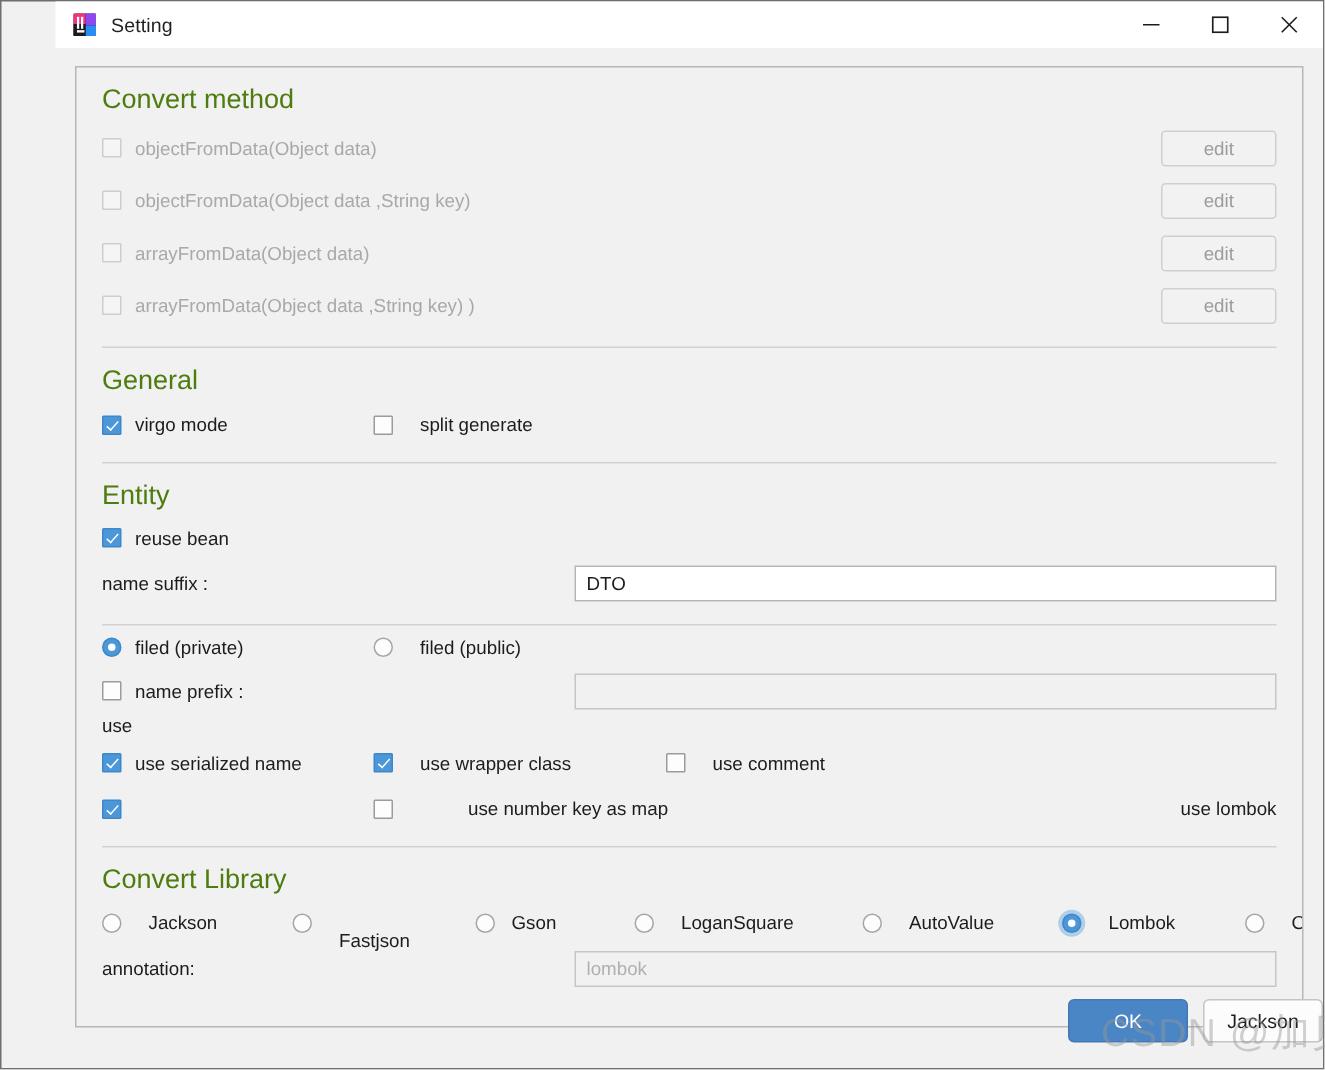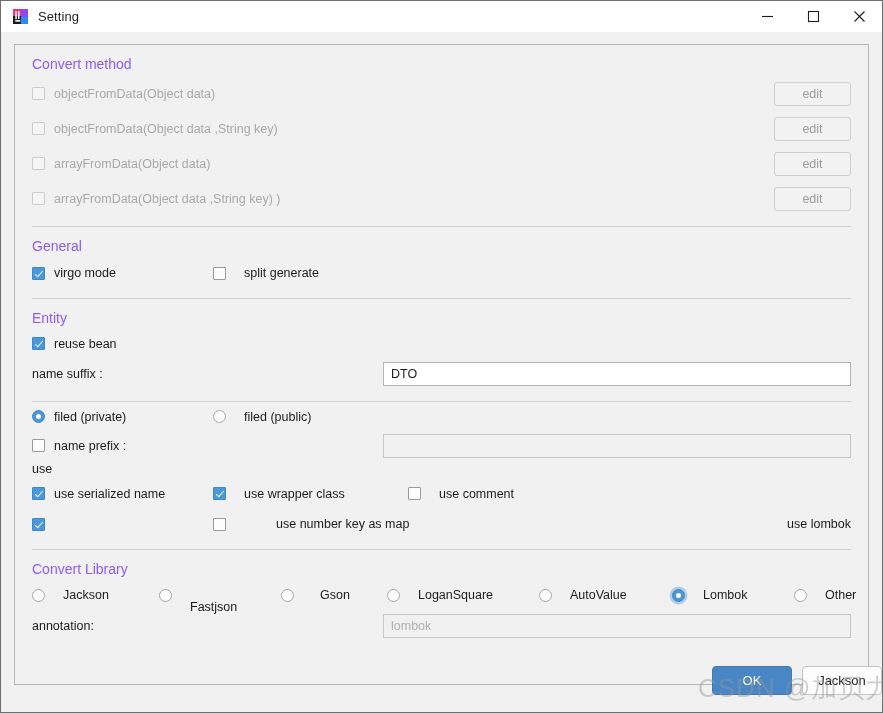--- a/index.html
+++ b/index.html
@@ -21,20 +21,21 @@
   .window {
     position: absolute;
     left: 0; top: 0;
     width: 883px;
     height: 713px;
     box-sizing: border-box;
     background: #f1f1f1;
     border: 1px solid #6e6e6e;
     display: flex;
     flex-direction: column;
+    padding-left: 36px;
   }
 
   
   .titlebar {
     height: 30px;
     min-height: 30px;
     background: #ffffff;
     display: flex;
     align-items: center;
     position: relative;
@@ -83,22 +84,22 @@
     border: 1px solid #b7b7b7;
     background: #f1f1f1;
     box-sizing: border-box;
     padding: 0 17px;
     height: 641px;
     position: relative;
     overflow: hidden;
   }
 
   .section-title {
-    font-size: 14px;
-    color: #8b5cf6;
+    font-size: 18px;
+    color: #4d7c0f;
     padding: 11px 0 4px 0;
   }
   .sub-label {
     font-size: 12.5px;
     color: #1c1c1c;
     padding: 2px 0 2px 0;
   }
 
   hr.divider {
     border: none;
@@ -408,21 +409,21 @@
       <div class="section-title">Convert Library</div>
 
       <div class="row" style="height:28px;">
         <span class="rb" style="position:absolute;left:0px;"></span>
         <span class="rb-label" style="position:absolute;left:22px;">Jackson</span>
 
         <span class="rb" style="position:absolute;left:127px;"></span>
         <span class="rb-label" style="position:absolute;left:149px;margin-top:24px;">Fastjson</span>
 
         <span class="rb" style="position:absolute;left:249px;"></span>
-        <span class="rb-label" style="position:absolute;left:279px;">Gson</span>
+        <span class="rb-label" style="position:absolute;left:264px;">Gson</span>
 
         <span class="rb" style="position:absolute;left:355px;"></span>
         <span class="rb-label" style="position:absolute;left:377px;">LoganSquare</span>
 
         <span class="rb" style="position:absolute;left:507px;"></span>
         <span class="rb-label" style="position:absolute;left:529px;">AutoValue</span>
 
         <span class="rb checked" style="position:absolute;left:640px;box-shadow:0 0 0 2.5px rgba(74,151,217,0.38);"></span>
         <span class="rb-label" style="position:absolute;left:662px;">Lombok</span>
 

